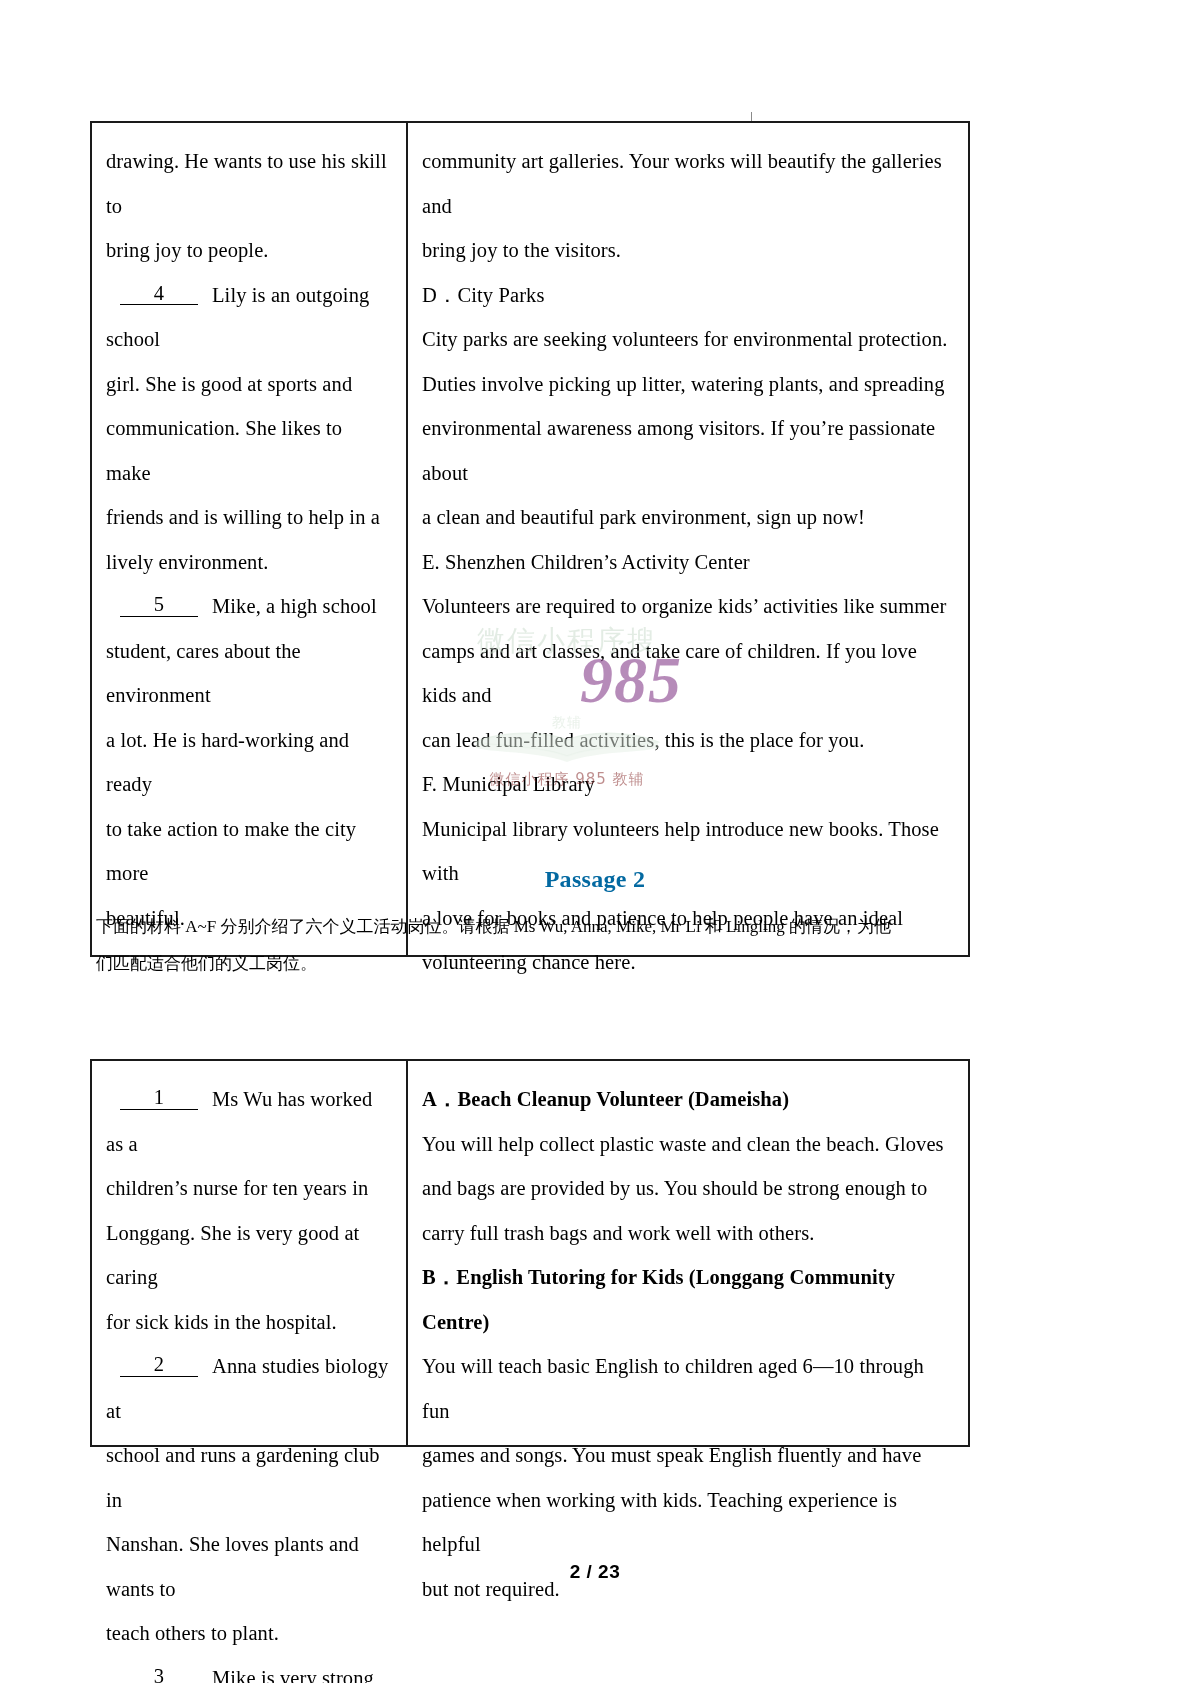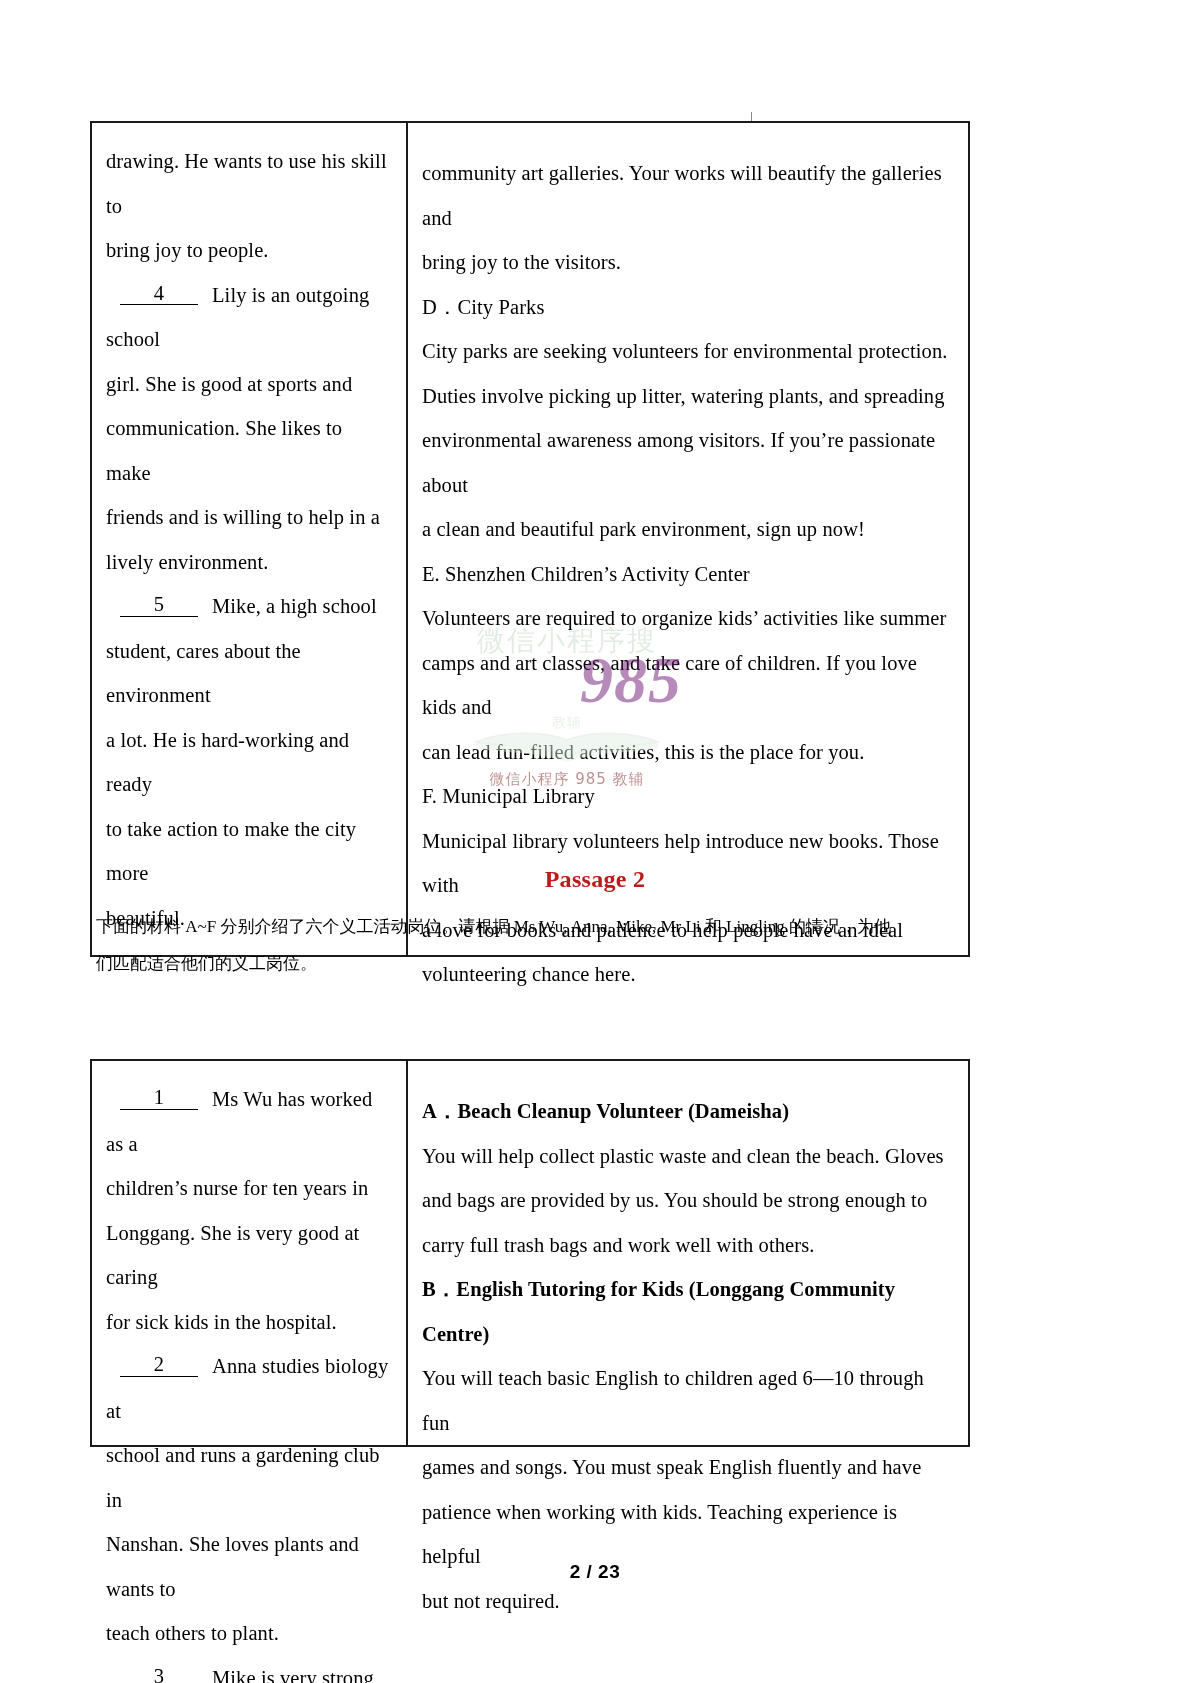--- a/index.html
+++ b/index.html
@@ -44,21 +44,20 @@
   .qtable .col {
     box-sizing: border-box;
     padding: 16px 14px 12px 14px;
   }
   .qtable .col.left {
     width: 316px;
     border-right: 2px solid #1a1a1a;
   }
   .qtable .col.right {
     flex: 1;
-    margin-top: 12px;
   }
 
   
   #table-one {
     left: 90px;
     top: 121px;
     width: 880px;
     height: 836px;
   }
   
@@ -97,21 +96,21 @@
 
   
   #passage-heading {
     position: absolute;
     left: 0;
     top: 866px;
     width: 1190px;
     text-align: center;
     font-size: 24px;
     font-weight: bold;
-    color: #b91c1c;
+    color: #0369a1;
     letter-spacing: 0.3px;
   }
 
   
   #instruction {
     position: absolute;
     left: 96px;
     top: 908px;
     width: 1000px;
     font-size: 17px;

